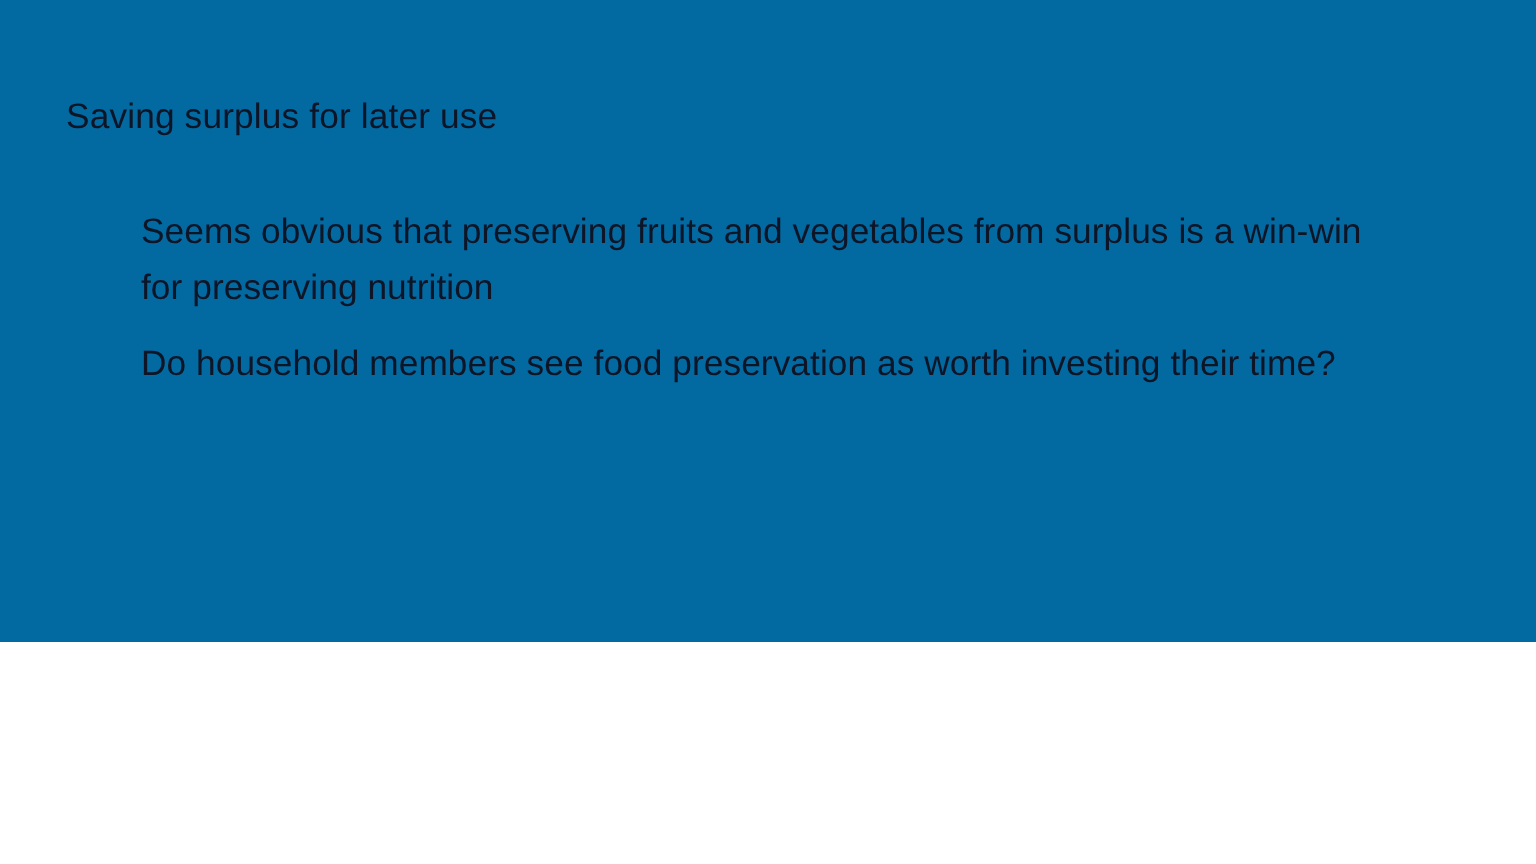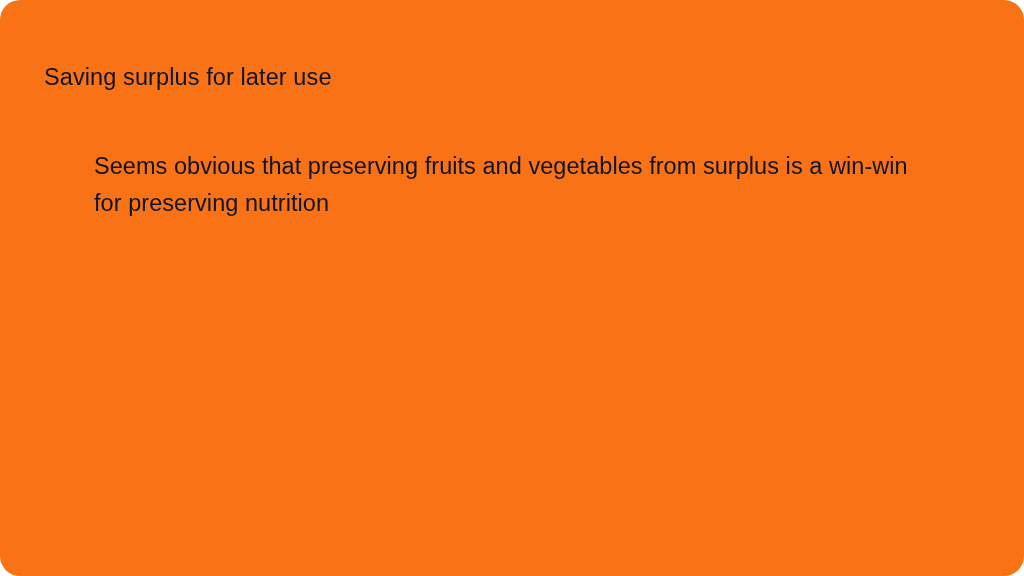--- a/index.html
+++ b/index.html
@@ -8,41 +8,40 @@
   }
   body {
     width: 1024px;
     height: 576px;
     overflow: hidden;
     font-family: "Liberation Sans", sans-serif;
   }
   .slide {
     position: relative;
     width: 1024px;
-    height: 576px;
-    background: #f97316;
+    height: 428px;
+    background: #0369a1;
     box-sizing: border-box;
-    border-radius: 20px;
   }
   .slide-title {
     position: absolute;
     left: 44px;
     top: 62px;
     width: 900px;
     font-size: 23.5px;
     line-height: 30px;
     color: #0d1526;
     font-weight: 400;
     letter-spacing: 0.1px;
     white-space: nowrap;
   }
   .body-block {
     position: absolute;
     left: 94px;
-    top: 148px;
+    top: 136px;
     width: 900px;
   }
   .body-para {
     font-size: 23.5px;
     line-height: 37px;
     color: #0d1526;
     font-weight: 400;
     letter-spacing: 0.05px;
     margin: 0;
     text-indent: 0;
@@ -62,16 +61,19 @@
 
   <div class="slide-title">Saving surplus for later use</div>
 
   <div class="body-block">
 
     <p class="body-para">
       <span class="para-line">Seems obvious that preserving fruits and vegetables from surplus is a win-win</span>
       <span class="para-line">for preserving nutrition</span>
     </p>
 
+    <p class="body-para">
+      <span class="para-line">Do household members see food preservation as worth investing their time?</span>
+    </p>
 
   </div>
 
 </div>
 
 </body></html>

